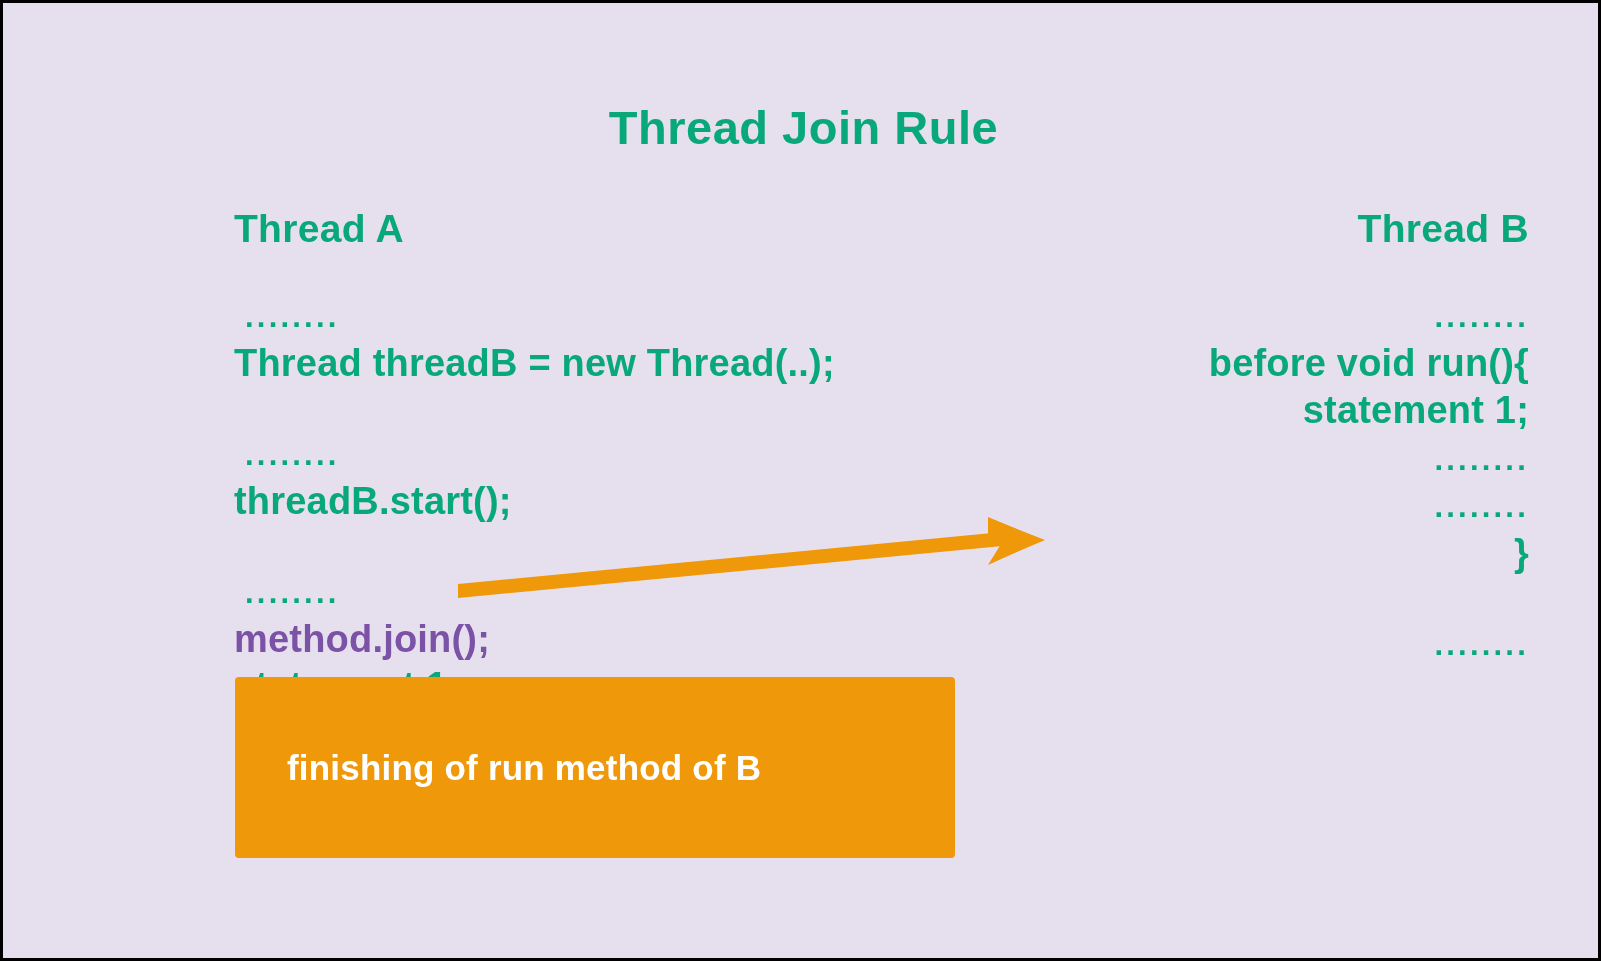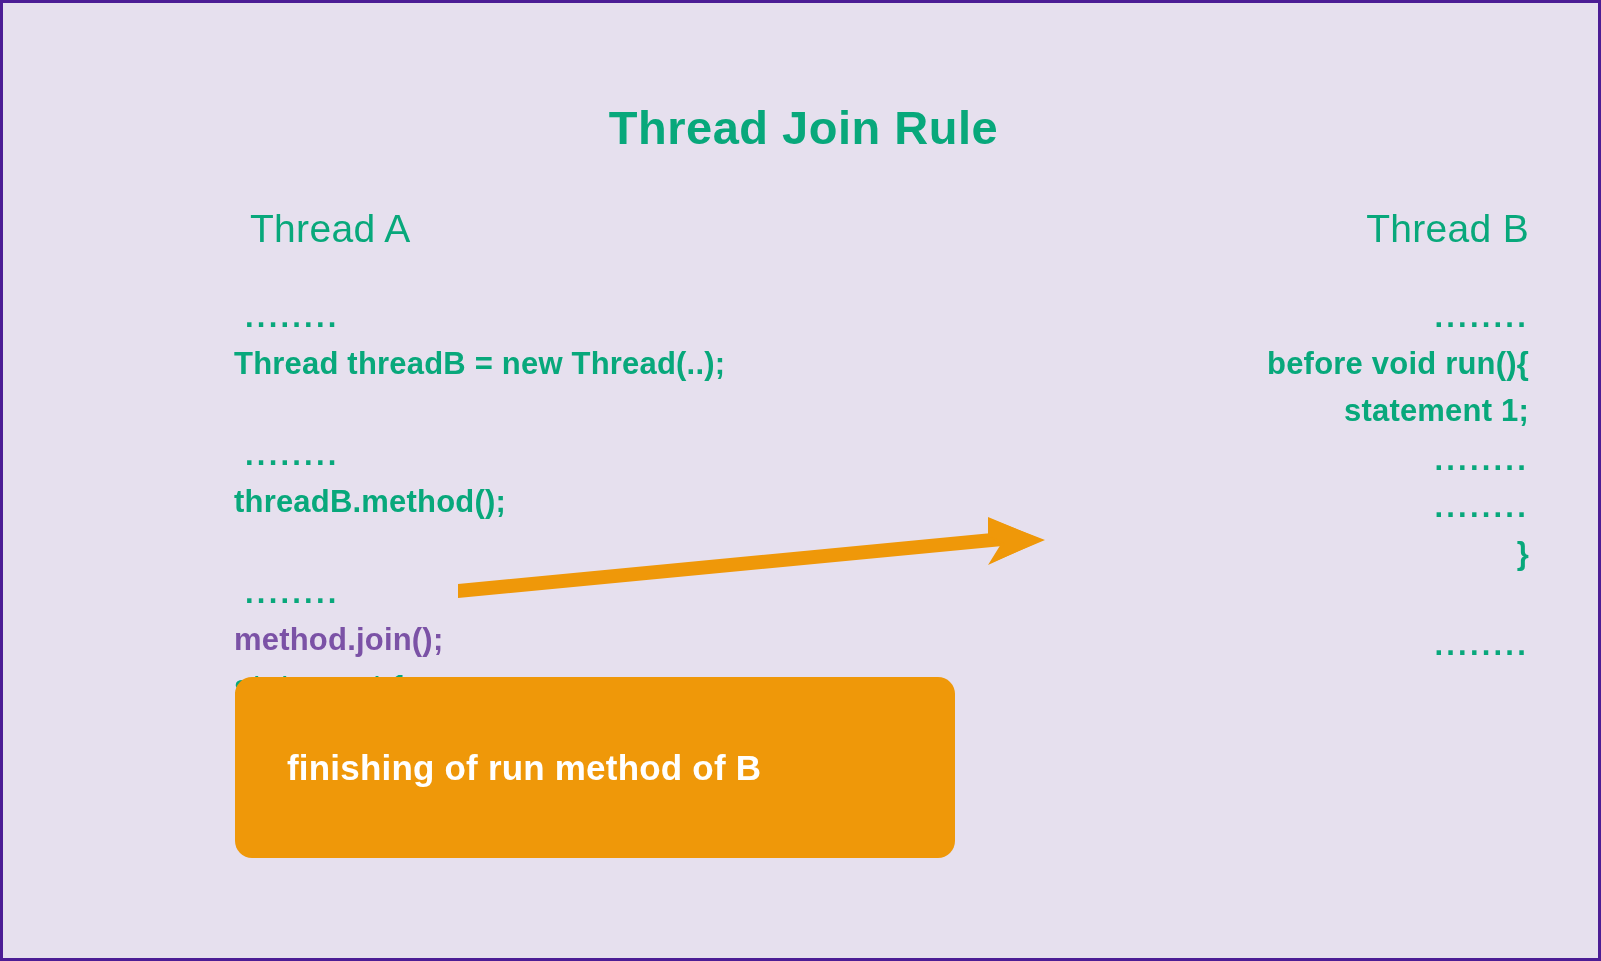--- a/index.html
+++ b/index.html
@@ -9,21 +9,21 @@
   }
   body {
     font-family: "Liberation Sans", sans-serif;
   }
   #canvas {
     position: relative;
     width: 1601px;
     height: 961px;
     background: #e6e0ee;
     box-sizing: border-box;
-    border: 3px solid #4c1d95;
+    border: 3px solid #000000;
     overflow: hidden;
   }
 
   
   #page-title {
     position: absolute;
     left: 0;
     top: 97px;
     width: 1601px;
     text-align: center;
@@ -36,33 +36,33 @@
   
   .thread-column {
     position: absolute;
     top: 206px;
   }
   #thread-a-column { left: 231px; width: 700px; }
   #thread-b-column { left: 1046px; width: 480px; text-align: right; }
 
   .thread-heading {
     font-size: 39px;
-    font-weight: normal;
+    font-weight: bold;
     color: #08a87b;
     line-height: 1.0;
-    margin: 0 0 45px 16px;
+    margin: 0 0 45px 0;
     letter-spacing: 0.3px;
   }
 
   .code-block {
     position: relative;
   }
 
   .code-line {
-    font-size: 31px;
+    font-size: 38px;
     font-weight: bold;
     color: #08a87b;
     line-height: 47px;
     height: 47px;
     white-space: pre;
     letter-spacing: 0.2px;
   }
   .code-line.purple { color: #7b52a6; }
   .code-line.dots {
     font-size: 31px;
@@ -86,21 +86,21 @@
   }
 
   
   #callout-box {
     position: absolute;
     left: 232px;
     top: 674px;
     width: 720px;
     height: 181px;
     background: #ef9809;
-    border-radius: 17px;
+    border-radius: 4px;
     box-sizing: border-box;
     display: flex;
     flex-direction: column;
     justify-content: center;
     padding: 0 52px;
   }
   .callout-line {
     color: #ffffff;
     font-size: 35px;
     font-weight: bold;
@@ -116,21 +116,21 @@
 
   <div id="page-title">Thread Join Rule</div>
 
   <div class="thread-column" id="thread-a-column">
     <div class="thread-heading">Thread A</div>
     <div class="code-block">
       <div class="code-line dots">........</div>
       <div class="code-line">Thread threadB = new Thread(..);</div>
       <div class="gap-md"></div>
       <div class="code-line dots">........</div>
-      <div class="code-line">threadB.method();</div>
+      <div class="code-line">threadB.start();</div>
       <div class="gap-md"></div>
       <div class="code-line dots">........</div>
       <div class="code-line purple">method.join();</div>
       <div class="code-line">statement 1;</div>
       <div class="gap-md"></div>
       <div class="code-line dots">........</div>
     </div>
   </div>
 
   <div class="thread-column" id="thread-b-column">

